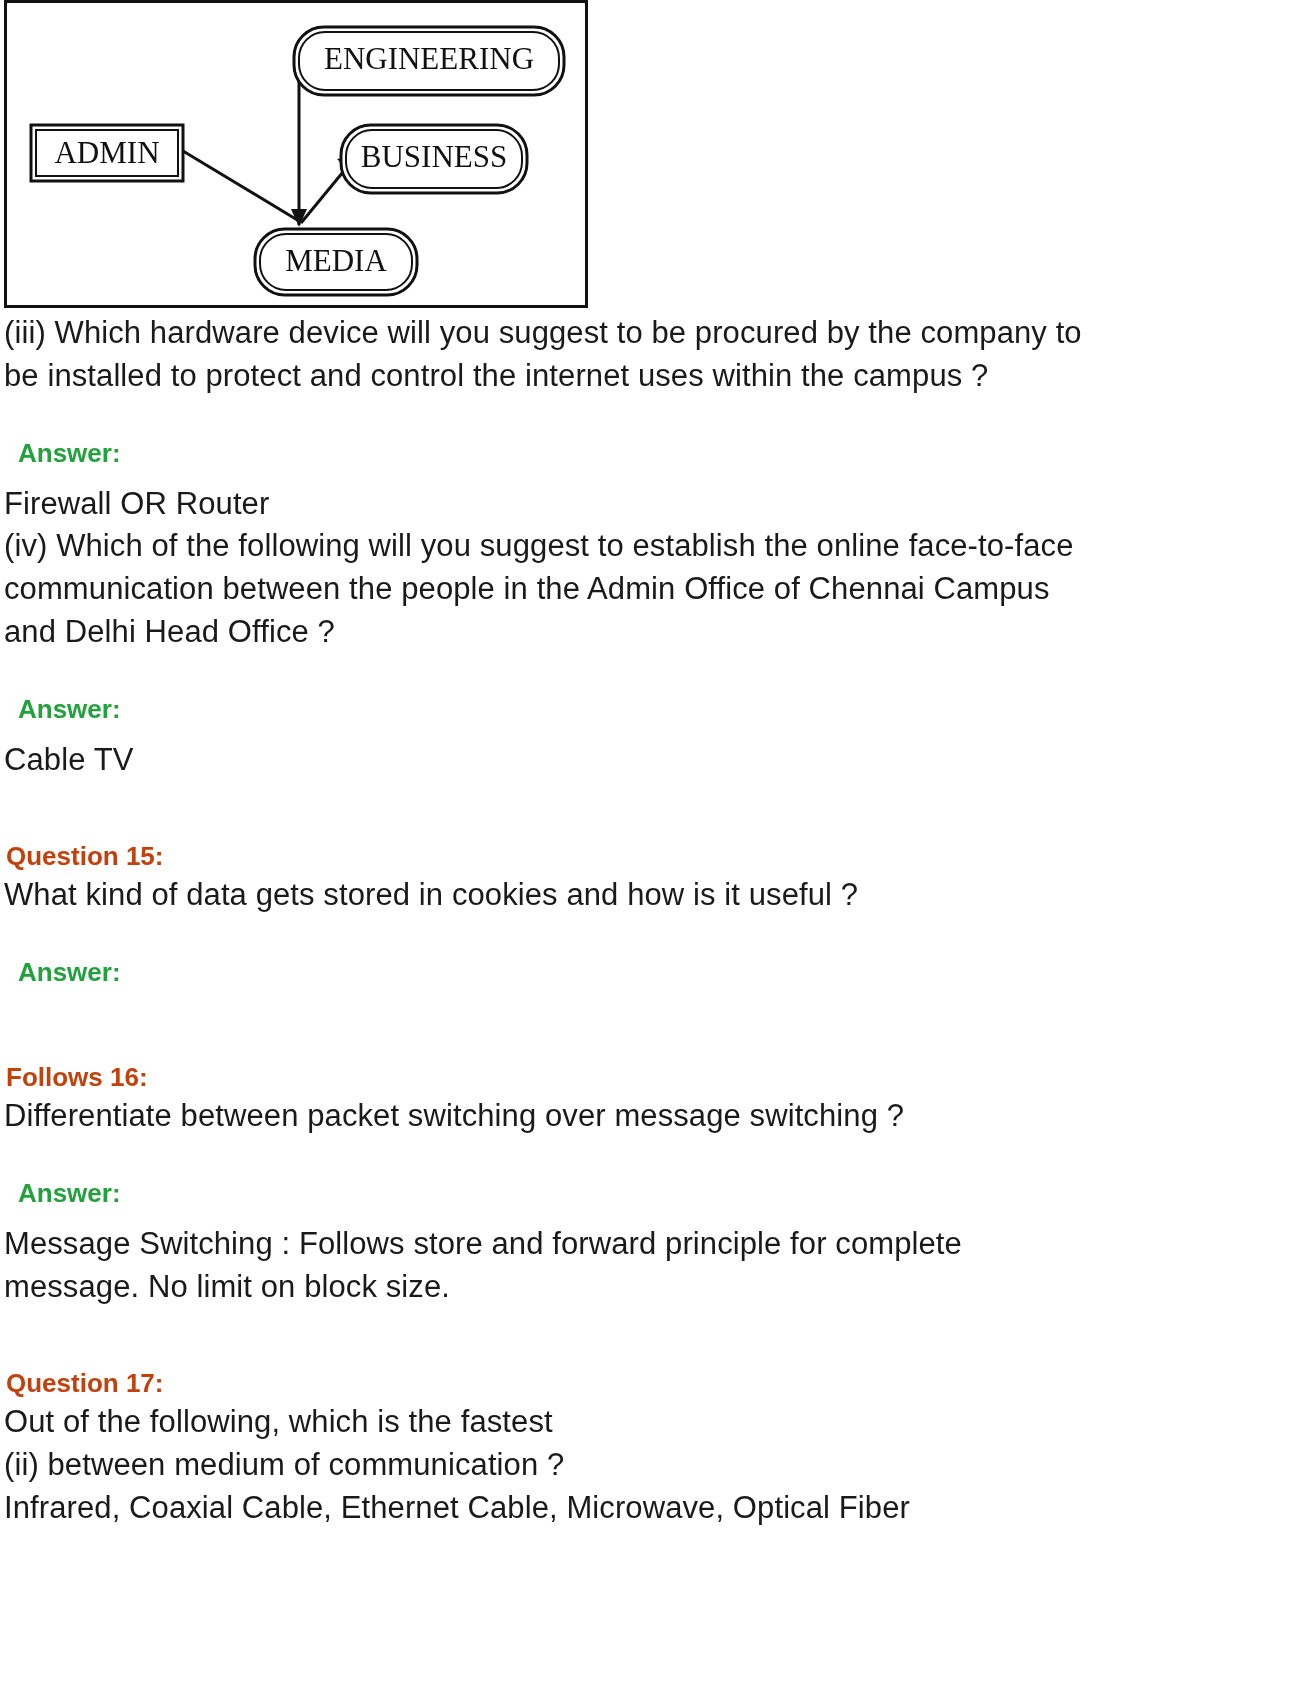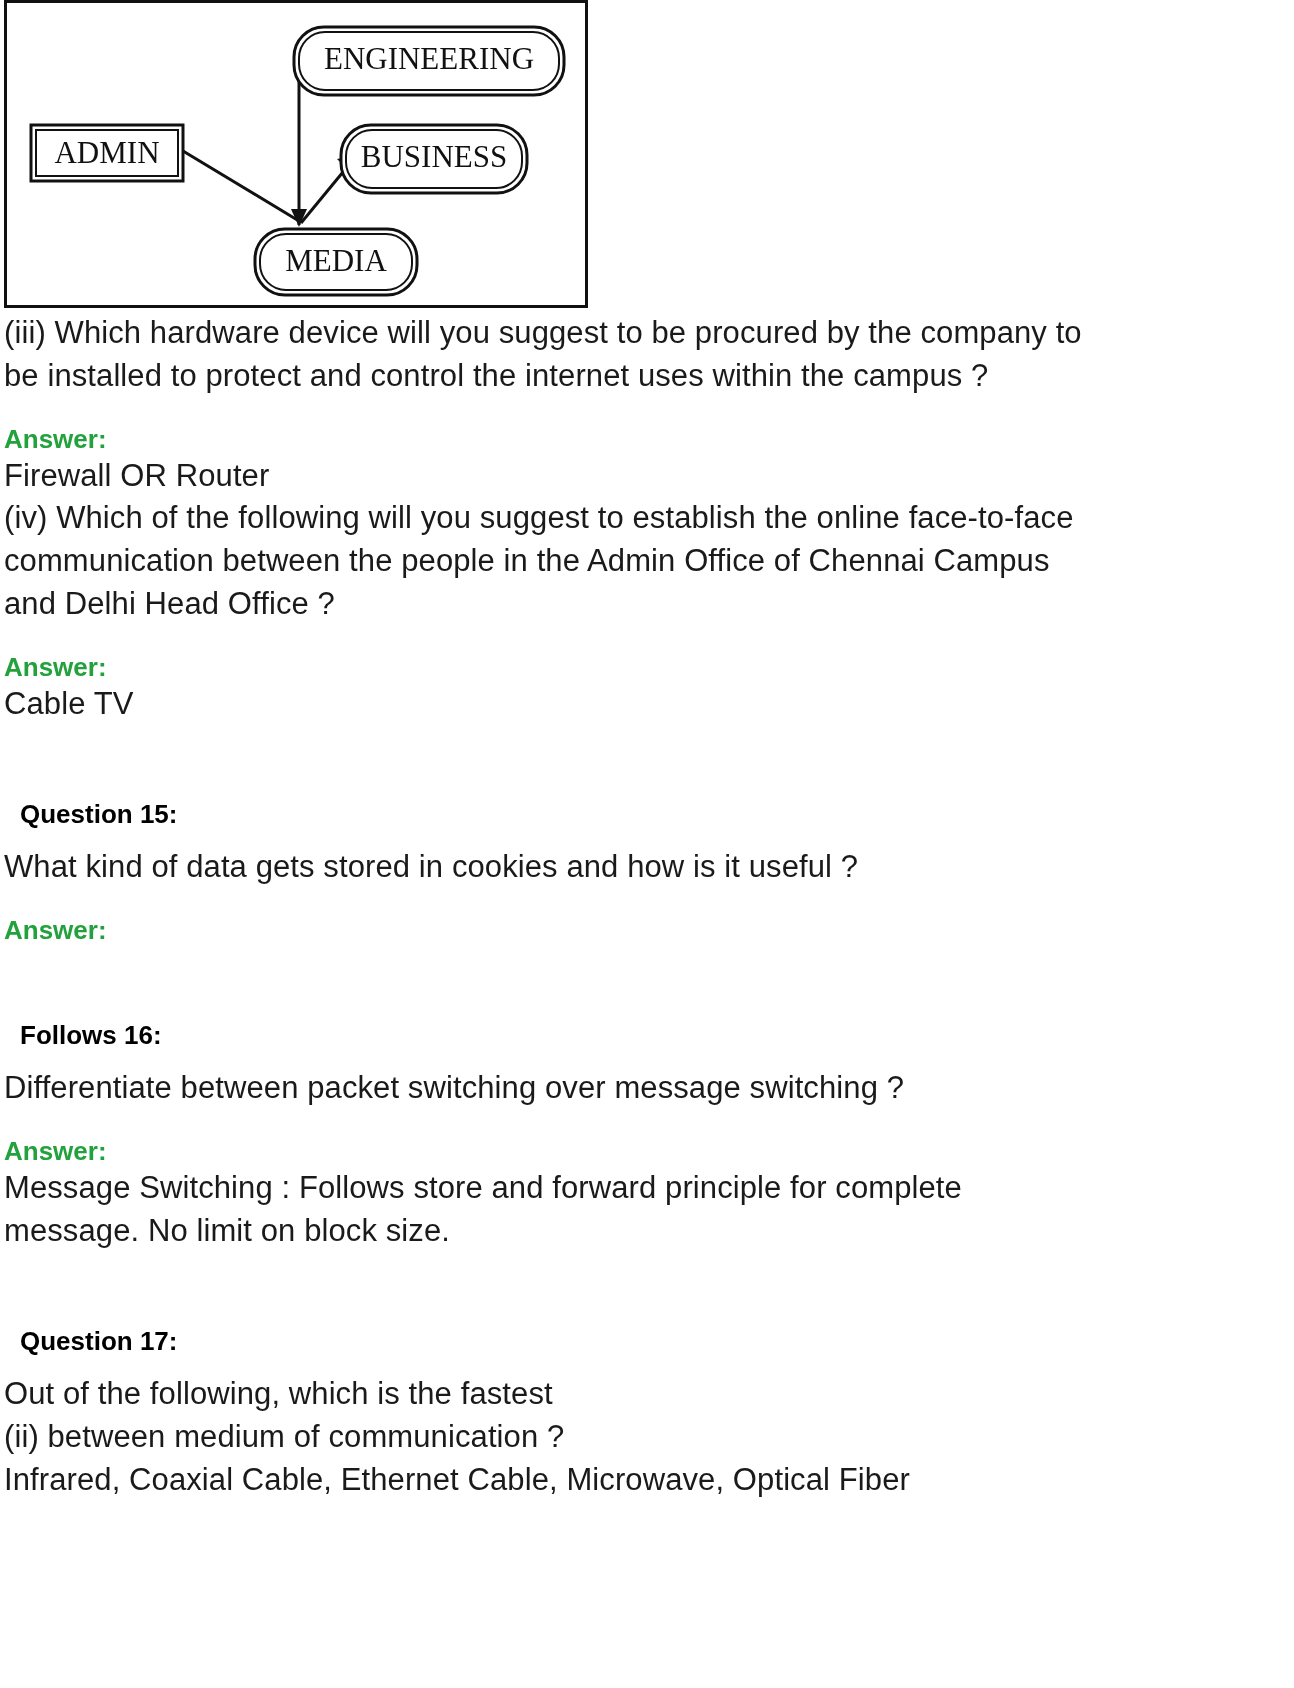--- a/index.html
+++ b/index.html
@@ -35,28 +35,28 @@
     font-size: 31px;
     line-height: 1.38;
     color: #1a1a1a;
     margin: 0;
     letter-spacing: 0.1px;
   }
   .answer-label {
     font-size: 26px;
     font-weight: bold;
     color: #23a13d;
-    margin: 0;
+    margin: 14px;
     padding-top: 26px;
   }
   .question-label {
     font-size: 26px;
     font-weight: bold;
-    color: #000000;
-    margin: 16px;
+    color: #c2410c;
+    margin: 2px;
   }
   .gap-lg { height: 58px; }
 </style>
 </head>
 <body>
 
 <div class="page">
 
   <div class="diagram-wrap">
     <svg width="578" height="302" viewBox="0 0 578 302">

